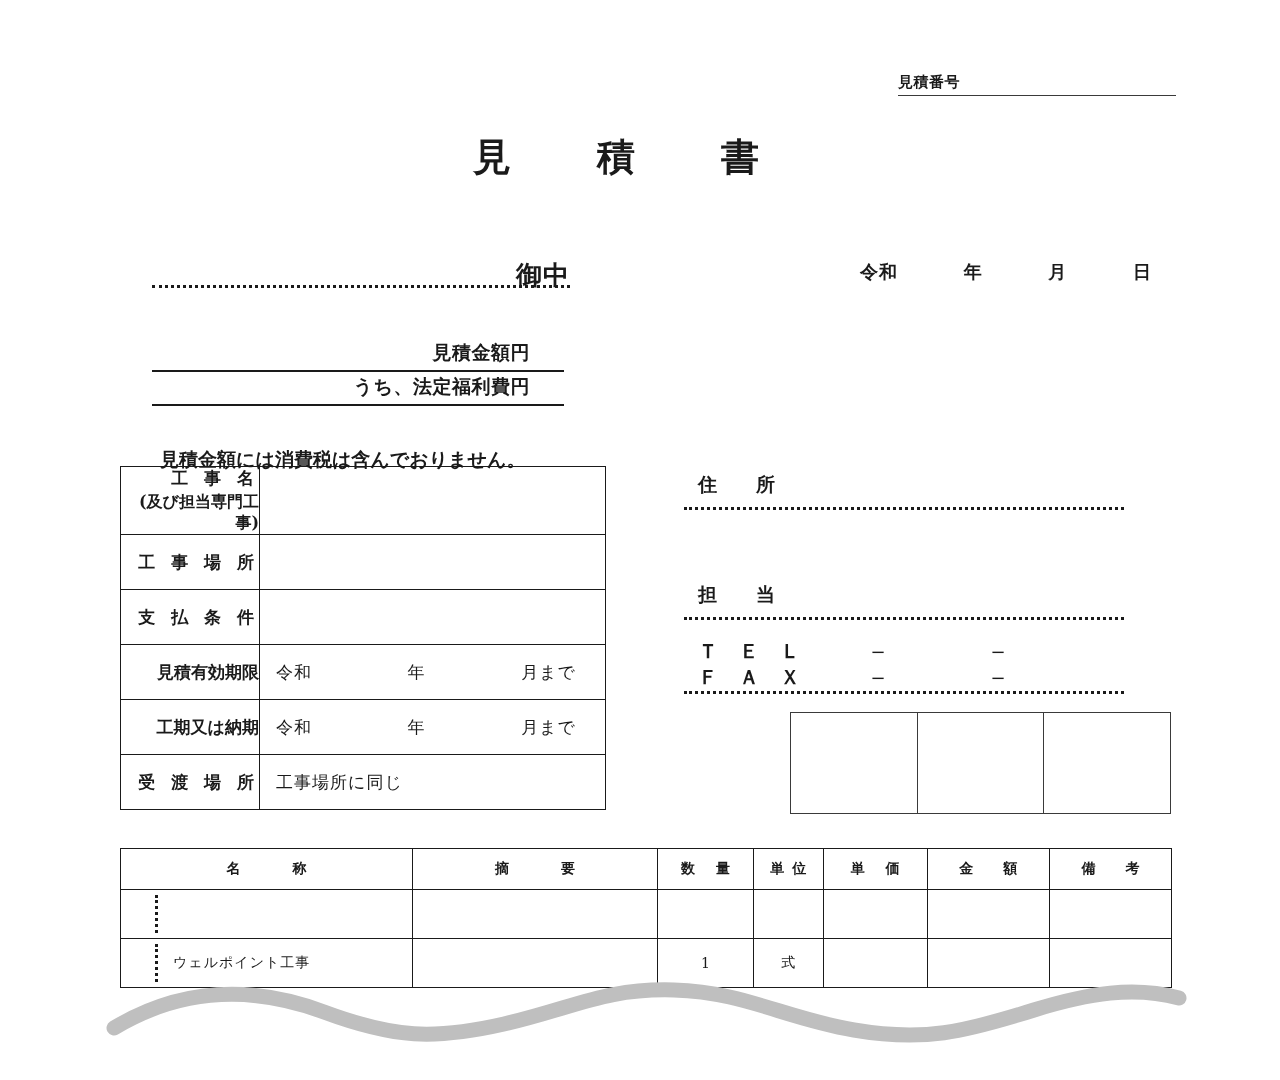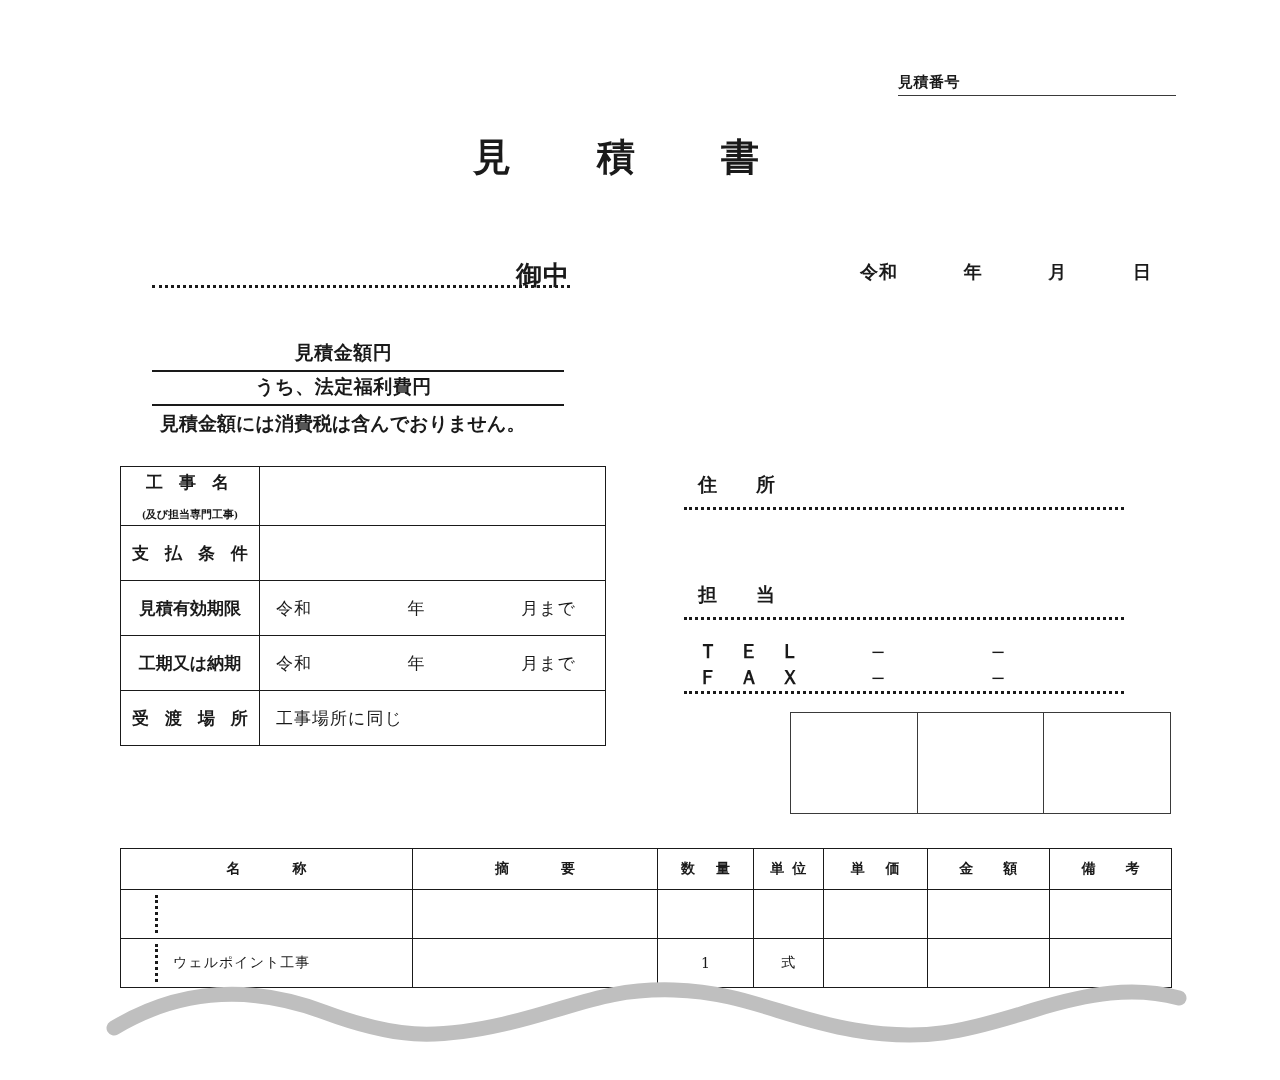--- a/index.html
+++ b/index.html
@@ -80,73 +80,73 @@
     justify-content: space-between;
     padding-right: 28px;
     box-sizing: border-box;
     letter-spacing: 1px;
   }
 
   
   .amount-block { left: 152px; top: 338px; width: 412px; }
   .amount-row {
     display: flex;
-    justify-content: center;
+    justify-content: flex-end;
     align-items: baseline;
     border-bottom: 2px solid #1a1a1a;
     padding: 2px 2px 4px 5px;
     font-size: 19px;
     font-weight: bold;
     letter-spacing: 0.5px;
     font-family: "DejaVu Sans", "Liberation Sans", sans-serif;
   }
   .amount-row .yen { padding-right: 32px; }
   .tax-note {
     font-size: 19px;
     font-weight: bold;
     padding: 5px 0 0 8px;
     letter-spacing: 0px;
     font-family: Liberation Serif, serif;
+    margin-top: 36px;
   }
 
   
   .info-table {
     left: 120px;
     top: 466px;
     width: 486px;
     border-collapse: collapse;
     table-layout: fixed;
   }
   .info-table td {
     border: 1.4px solid #1a1a1a;
     font-size: 17px;
     padding: 0;
     vertical-align: middle;
   }
   .info-table td.lbl {
     width: 138px;
-    text-align: center;
+    text-align: right;
     font-weight: bold;
     letter-spacing: 5px;
     text-indent: 5px;
     font-family: "DejaVu Serif", "Liberation Serif", serif;
   }
   .info-table td.lbl.tight { letter-spacing: 0px; text-indent: 0; }
   .info-table td.val {
     padding-left: 16px;
     letter-spacing: 1px;
   }
   .sub-label {
     display: block;
-    font-size: 11px;
+    font-size: 16px;
     letter-spacing: 0px;
     text-indent: 0;
-    margin-top: 13px;
-    font-weight: bold;
-    font-family: Liberation Serif, serif;
+    margin-top: 2px;
+    font-weight: bold;
   }
   .r-tall { height: 58px; }
   .r-std  { height: 54px; }
   .date-cells {
     display: flex;
     width: 300px;
     justify-content: space-between;
     font-size: 17px;
   }
 
@@ -291,20 +291,24 @@
     <div class="tax-note">見積金額には消費税は含んでおりません。</div>
   </div>
 
   <table class="abs info-table">
     <tbody>
       <tr>
         <td class="lbl tight r-tall">
           <span style="letter-spacing:5px;">工 事 名</span>
           <span class="sub-label">(及び担当専門工事)</span>
         </td>
+        <td class="val"></td>
+      </tr>
+      <tr>
+        <td class="lbl r-std">工 事 場 所</td>
         <td class="val"></td>
       </tr>
       <tr>
         <td class="lbl r-std">支 払 条 件</td>
         <td class="val"></td>
       </tr>
       <tr>
         <td class="lbl tight r-std">見積有効期限</td>
         <td class="val">
           <div class="date-cells">

